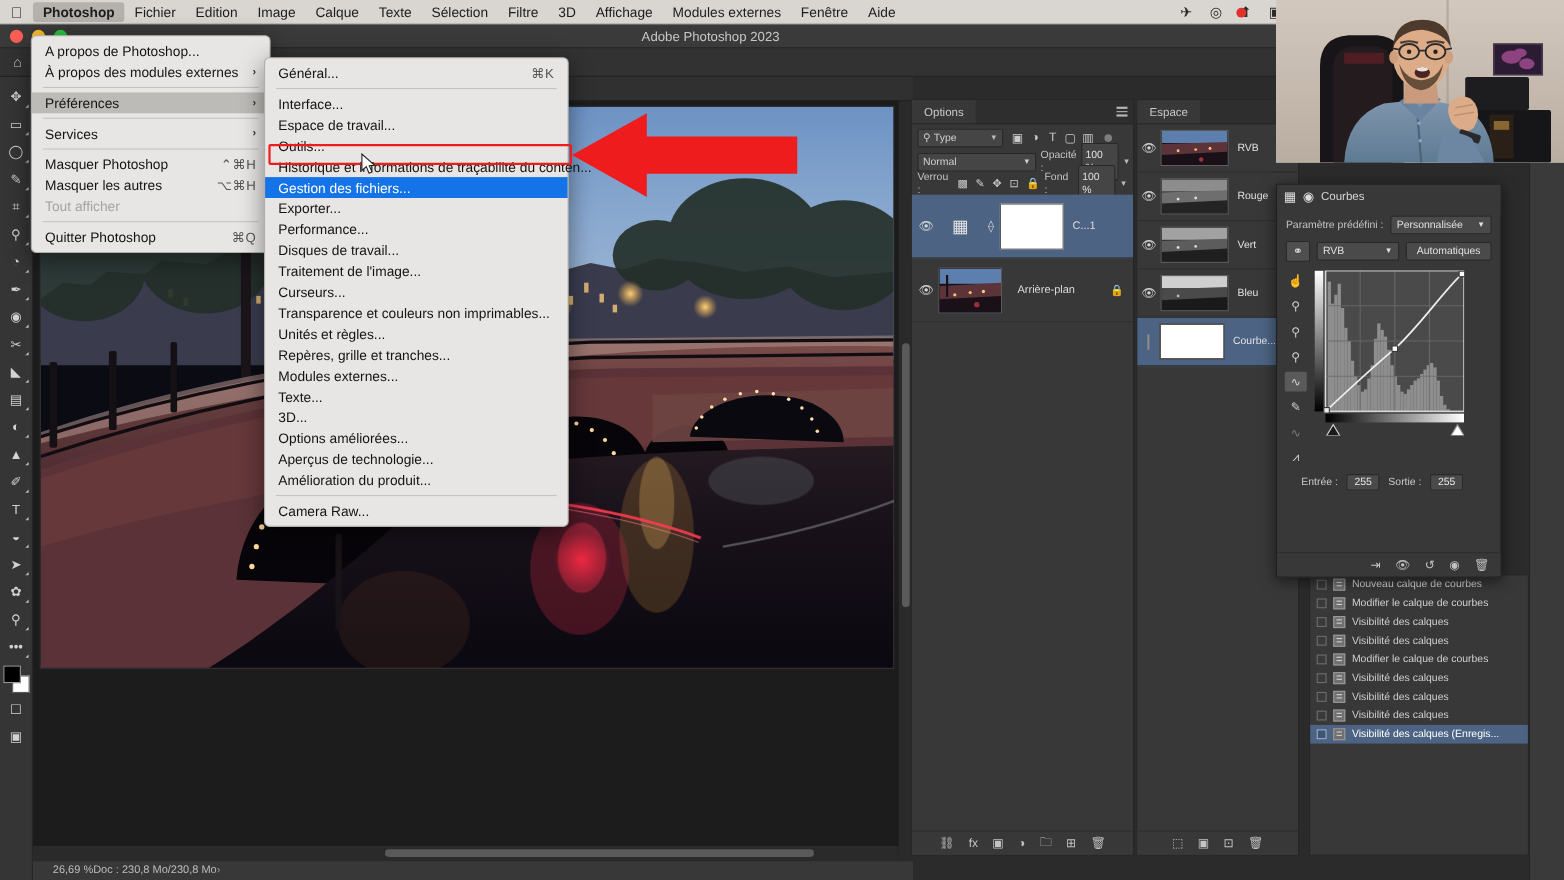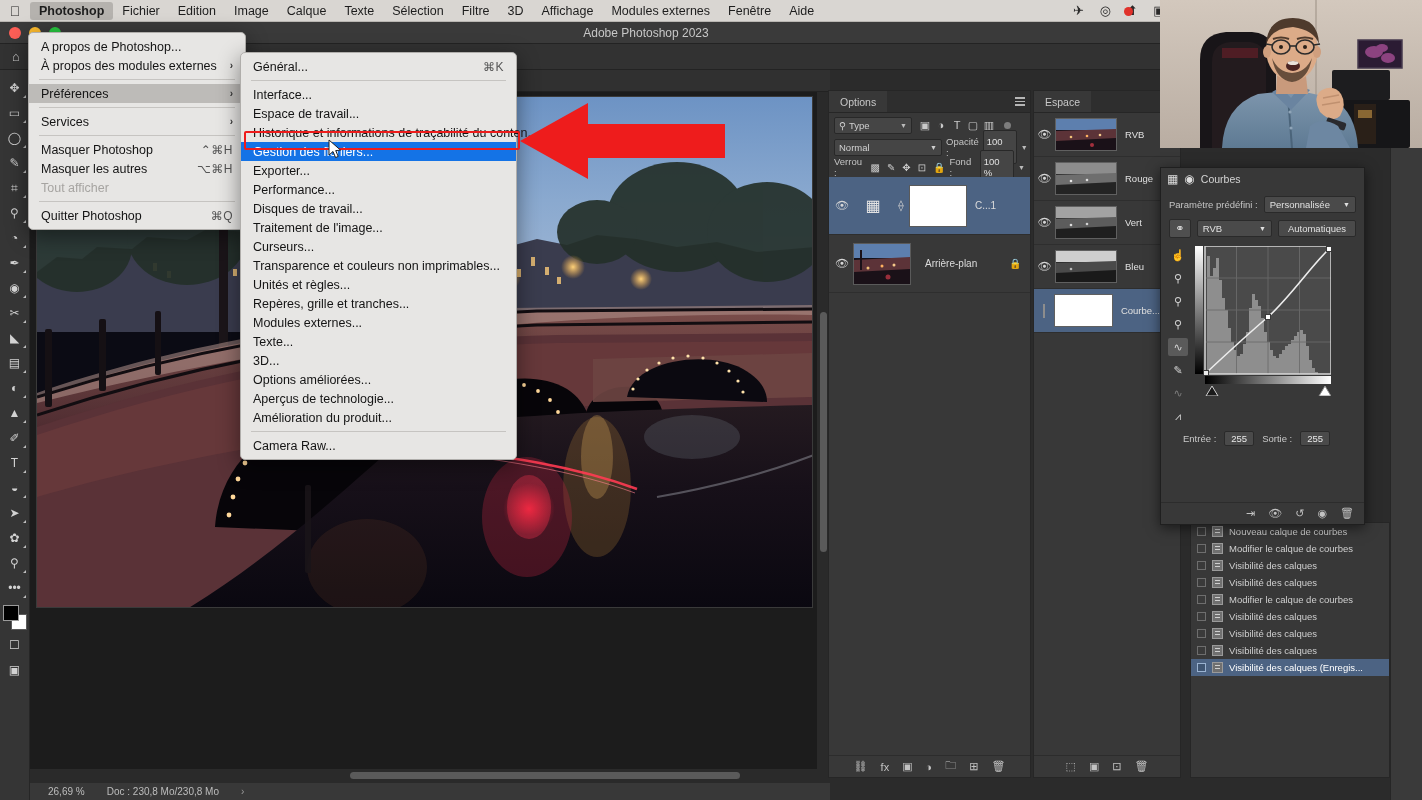--- a/index.html
+++ b/index.html
@@ -93,21 +93,21 @@
     position: absolute; right: 0; top: 22px; bottom: 18px; width: 13px; background: #2a2a2a;
   }
   .scroll-v .thumb { position: absolute; left: 3px; top: 220px; width: 7px; height: 240px; background: #5a5a5a; border-radius: 4px; }
   .scroll-h {
     position: absolute; left: 0; right: 13px; bottom: 18px; height: 13px; background: #2a2a2a;
   }
   .scroll-h .thumb { position: absolute; top: 3px; left: 320px; width: 390px; height: 7px; background: #5a5a5a; border-radius: 4px; }
   .statusbar {
     position: absolute; left: 0; right: 0; bottom: 0; height: 18px;
     background: #383838; border-top: 1px solid #2a2a2a;
-    display: flex; align-items: center; font-size: 10px; color: #bdbdbd; gap: 22px; padding-left: 18px;
+    display: flex; align-items: center; font-size: 10px; color: #bdbdbd; padding-left: 18px;
   }
   .statusbar .chev { color: #9a9a9a; font-size: 10px; }
 
   
   .panel-layers {
     position: absolute; left: 828px; top: 68px; width: 203px; bottom: 22px;
     background: #383838; border: 1px solid #262626;
   }
   .panel-channels {
     position: absolute; left: 1033px; top: 68px; width: 148px; bottom: 22px;
@@ -1003,20 +1003,23 @@
         <span class="sc">⌘K</span>
       </div>
       <div class="mi-sep"></div>
       <div class="mi">
         <span class="lbl">Interface...</span>
       </div>
       <div class="mi">
         <span class="lbl">Espace de travail...</span>
       </div>
       <div class="mi">
+        <span class="lbl">Outils...</span>
+      </div>
+      <div class="mi">
         <span class="lbl">Historique et informations de traçabilité du conten...</span>
       </div>
       <div class="mi sel">
         <span class="lbl">Gestion des fichiers...</span>
       </div>
       <div class="mi">
         <span class="lbl">Exporter...</span>
       </div>
       <div class="mi">
         <span class="lbl">Performance...</span>

